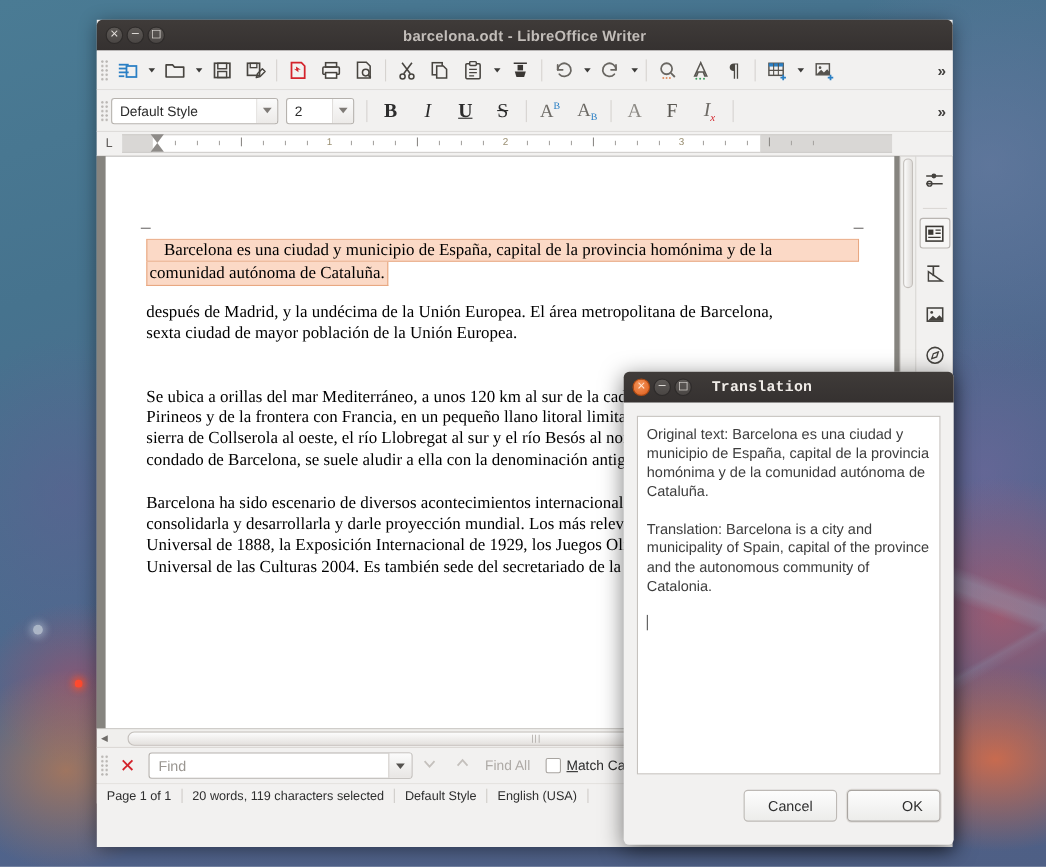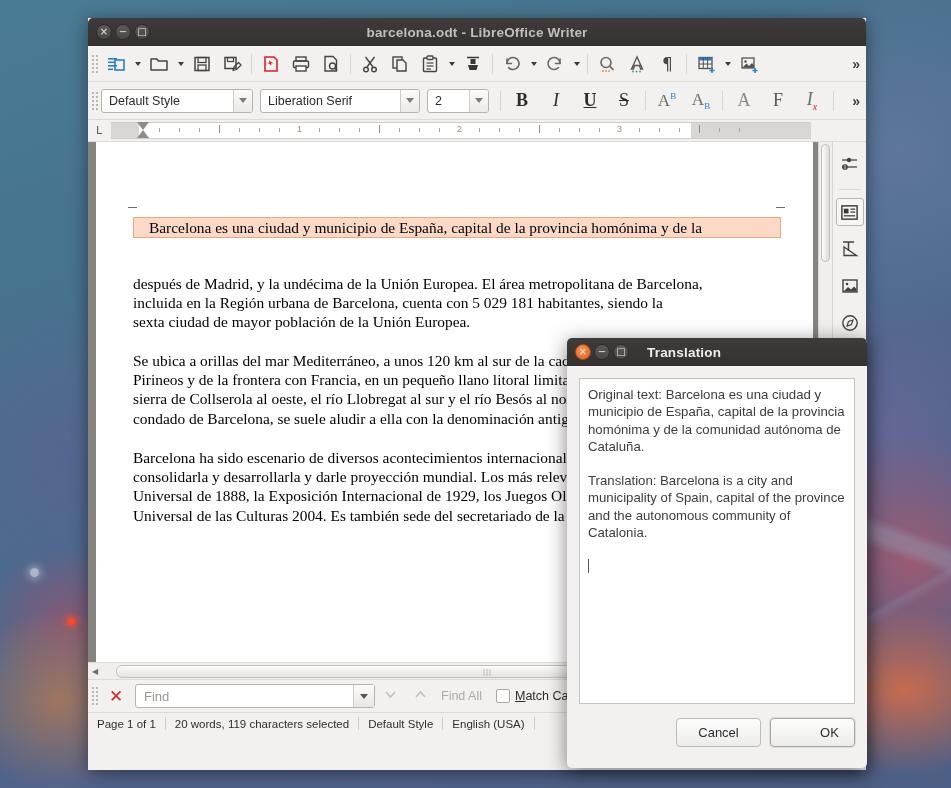--- a/index.html
+++ b/index.html
@@ -554,24 +554,20 @@
   </div>
 
   <div class="toolbar" style="height:38px;">
     <div class="grip"></div>
 
     <div class="combo" style="width:152px;">
       <div class="val">Default Style</div>
       <div class="dd"></div>
     </div>
 
-    <div class="combo" style="width:160px;">
-      <div class="val">Liberation Serif</div>
-      <div class="dd"></div>
-    </div>
 
     <div class="combo" style="width:62px;">
       <div class="val">2</div>
       <div class="dd"></div>
     </div>
 
     <div class="tsep"></div>
 
     <div class="fbtn">
         <span style="font-family:'Liberation Serif',serif;font-weight:bold;font-size:18px;">B</span>
@@ -658,27 +654,27 @@
       <div class="indent-bot"></div>
     </div>
   </div>
 
   <div class="doc-area">
     <div class="page-wrap">
       <div class="page">
 
         <div class="para" style="top:75px;">
           <div class="sel-para" style="padding:1px 16px;">Barcelona es una ciudad y municipio de España, capital de la provincia homónima y de la</div>
+          <div class="sel-line" style="display:inline-block;padding:1px 2px;border:1px solid #e8a882;border-top:none;">comunidad autónoma de Cataluña.</div>
         </div>
         <div class="caret-mark" style="left:32px;top:65px;"></div>
         <div class="caret-mark" style="left:680px;top:65px;"></div>
 
         <div class="para" style="top:132px;">
           <div>después de Madrid, y la undécima de la Unión Europea. El área metropolitana de Barcelona,</div>
-          <div>incluida en la Región urbana de Barcelona, cuenta con 5 029 181 habitantes, siendo la</div>
           <div style="text-align:left;">sexta ciudad de mayor población de la Unión Europea.</div>
         </div>
 
         <div class="para" style="top:209px;">
           <div>Se ubica a orillas del mar Mediterráneo, a unos 120 km al sur de la cadena montañosa de los</div>
           <div>Pirineos y de la frontera con Francia, en un pequeño llano litoral limitado al este por la</div>
           <div>sierra de Collserola al oeste, el río Llobregat al sur y el río Besós al norte. Por ser el</div>
           <div>condado de Barcelona, se suele aludir a ella con la denominación antigua de Ciudad Condal.</div>
         </div>
 
@@ -784,21 +780,21 @@
   <div class="titlebar dlg-titlebar">
     <div class="wbtn close">
         <span>×</span>
       </div>
     <div class="wbtn">
         <span>−</span>
       </div>
     <div class="wbtn">
         <span>□</span>
       </div>
-    <div class="title" style="text-align:left;left:80px;">Translation</div>
+    <div class="title" style="text-align:left;left:80px;font-family:Liberation Mono, monospace;">Translation</div>
   </div>
 
   <div class="dlg-body">
     <div class="dlg-text">
       <p>Original text: Barcelona es una ciudad y municipio de España, capital de la provincia homónima y de la comunidad autónoma de Cataluña.</p>
       <p>Translation: Barcelona is a city and municipality of Spain, capital of the province and the autonomous community of Catalonia.</p>
       <span class="tcursor"></span>
     </div>
   </div>
 

